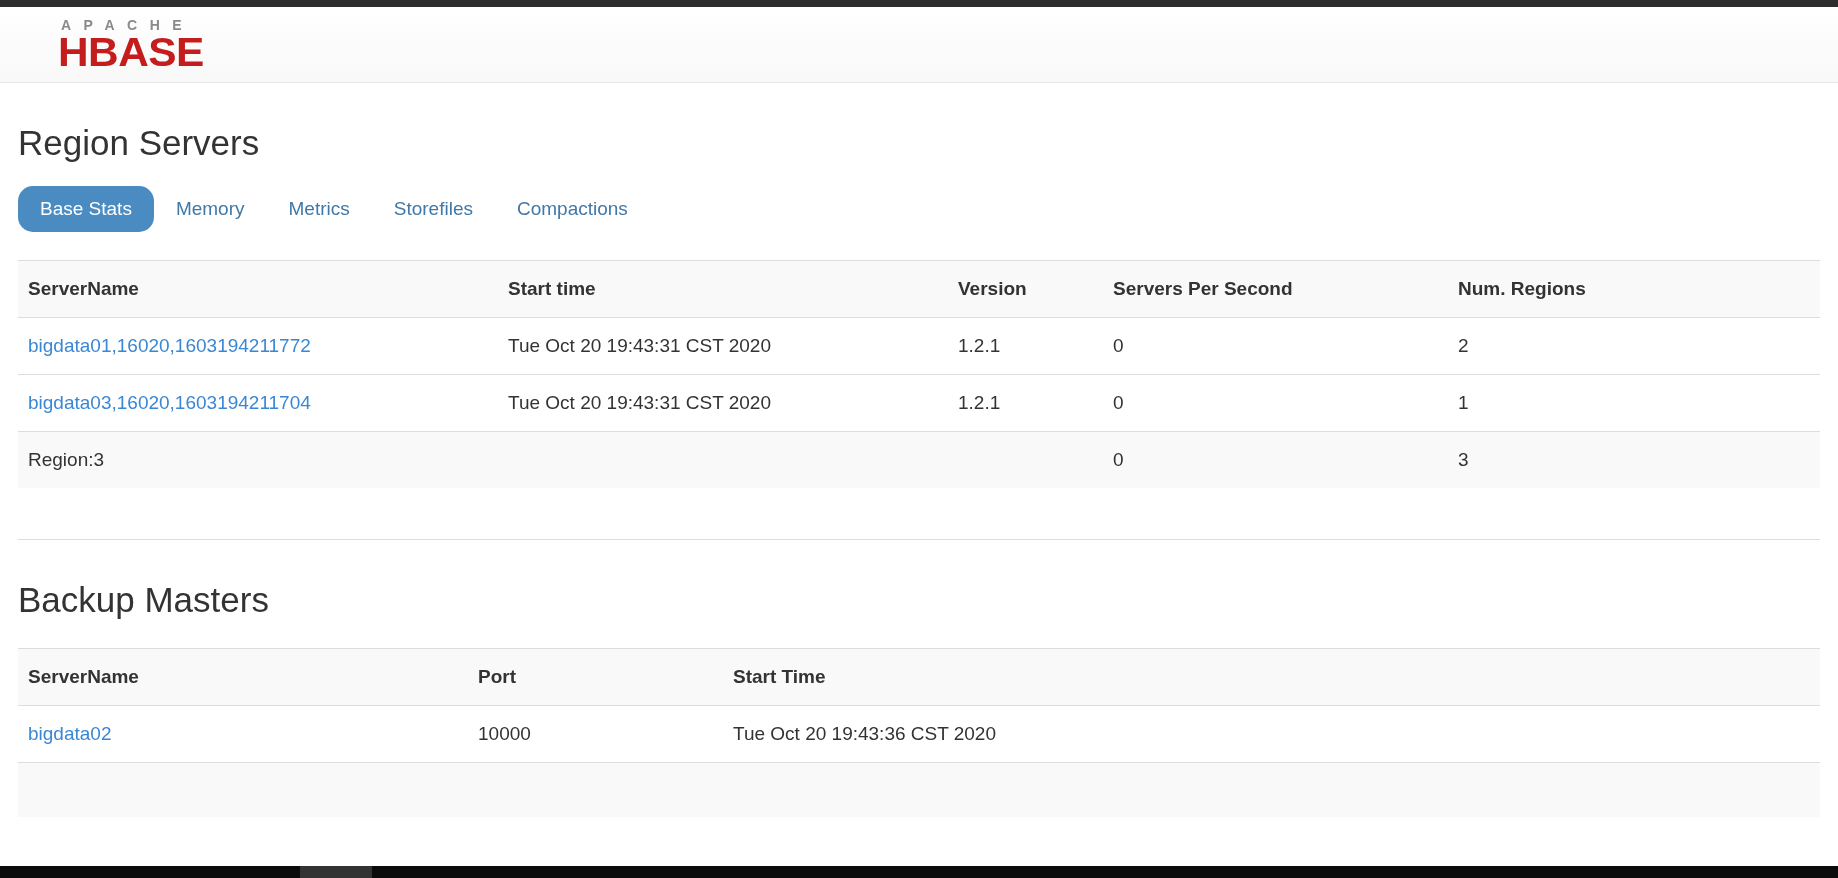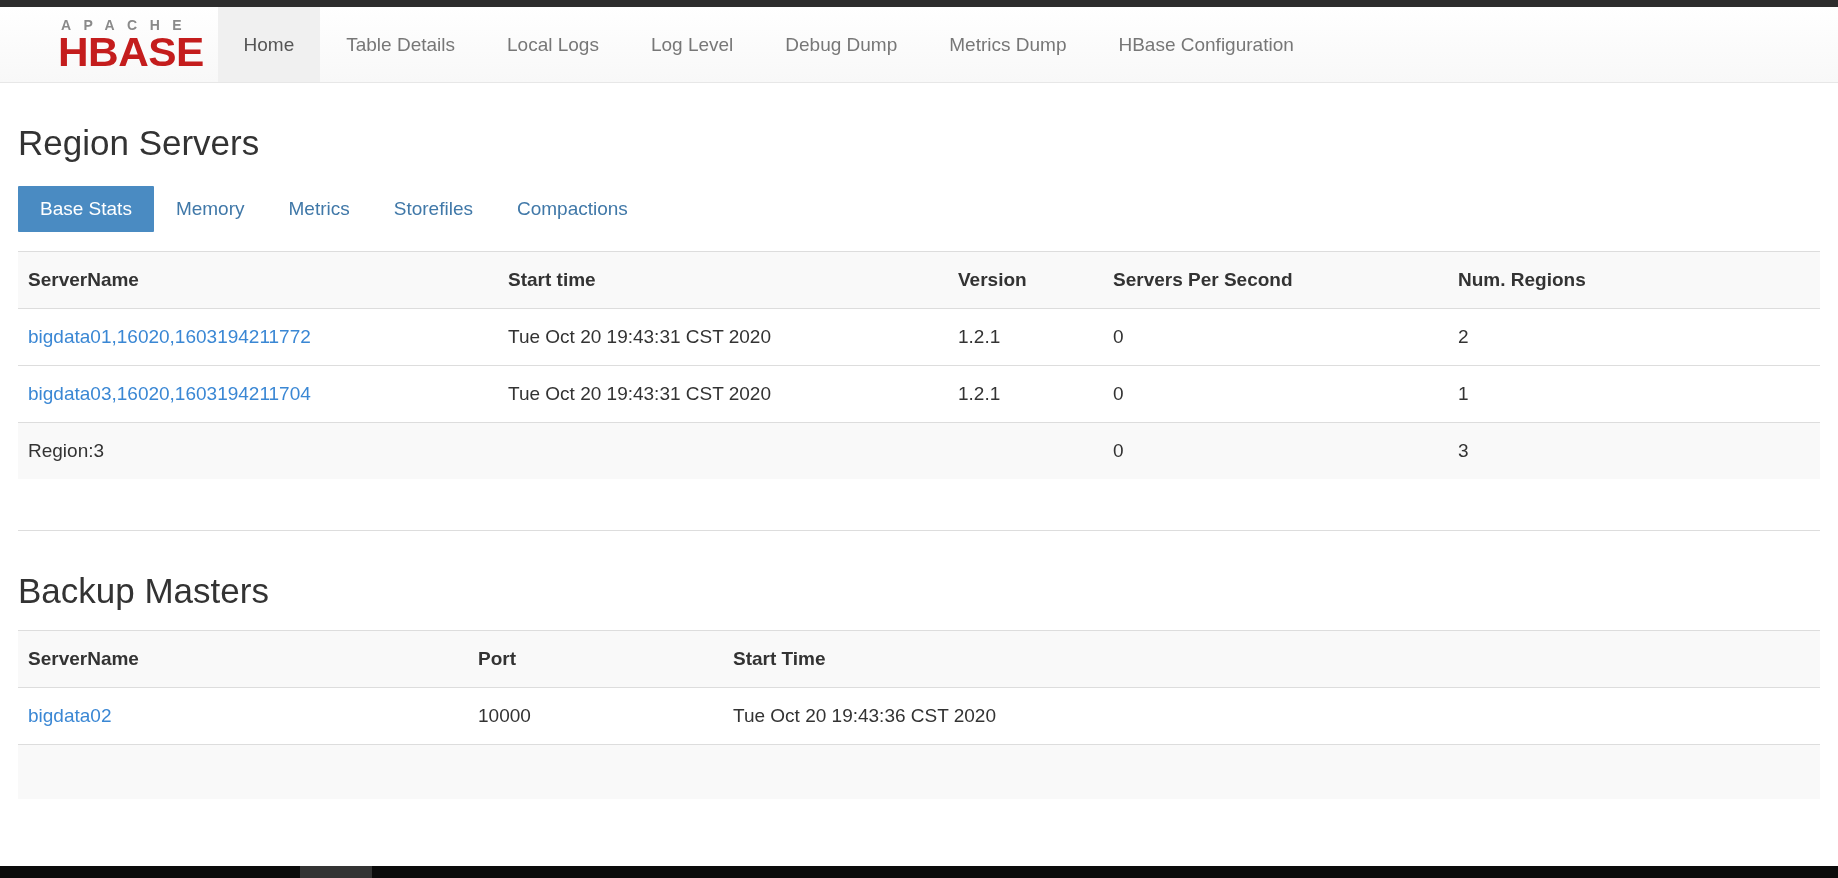--- a/index.html
+++ b/index.html
@@ -135,34 +135,34 @@
     margin-top: 23px;
     list-style: none;
     padding: 0;
   }
   .tab {
     display: block;
     padding: 13px 22px;
     font-size: 19px;
     color: #4078a8;
     text-decoration: none;
-    border-radius: 1px;
+    border-radius: 15px;
     cursor: pointer;
     line-height: 1.1;
   }
   .tab.active {
     background: #4a8bc2;
     color: #ffffff;
   }
 
   
   table.data-table {
     width: 100%;
     border-collapse: collapse;
-    margin-top: 19px;
+    margin-top: 28px;
     font-size: 19px;
   }
   table.data-table th {
     text-align: left;
     font-weight: bold;
     color: #333333;
     padding: 17px 10px 17px 10px;
     background: #f9f9f9;
     border-top: 1px solid #dddddd;
     border-bottom: 1px solid #dddddd;
@@ -208,29 +208,20 @@
 
 <div class="top-bar"></div>
 
 <div class="page">
 
   <div class="navbar">
     <div class="brand">
       <div class="brand-apache">APACHE</div>
       <div class="brand-hbase">HBASE</div>
     </div>
-    <div class="nav-items">
-      <a class="nav-item active" href="#">Home</a>
-      <a class="nav-item" href="#">Table Details</a>
-      <a class="nav-item" href="#">Local Logs</a>
-      <a class="nav-item" href="#">Log Level</a>
-      <a class="nav-item" href="#">Debug Dump</a>
-      <a class="nav-item" href="#">Metrics Dump</a>
-      <a class="nav-item" href="#">HBase Configuration</a>
-    </div>
   </div>
 
   <div class="container">
 
     <h1 class="section-title">Region Servers</h1>
 
     <div class="tabs">
       <a class="tab active" href="#">Base Stats</a>
       <a class="tab" href="#">Memory</a>
       <a class="tab" href="#">Metrics</a>

